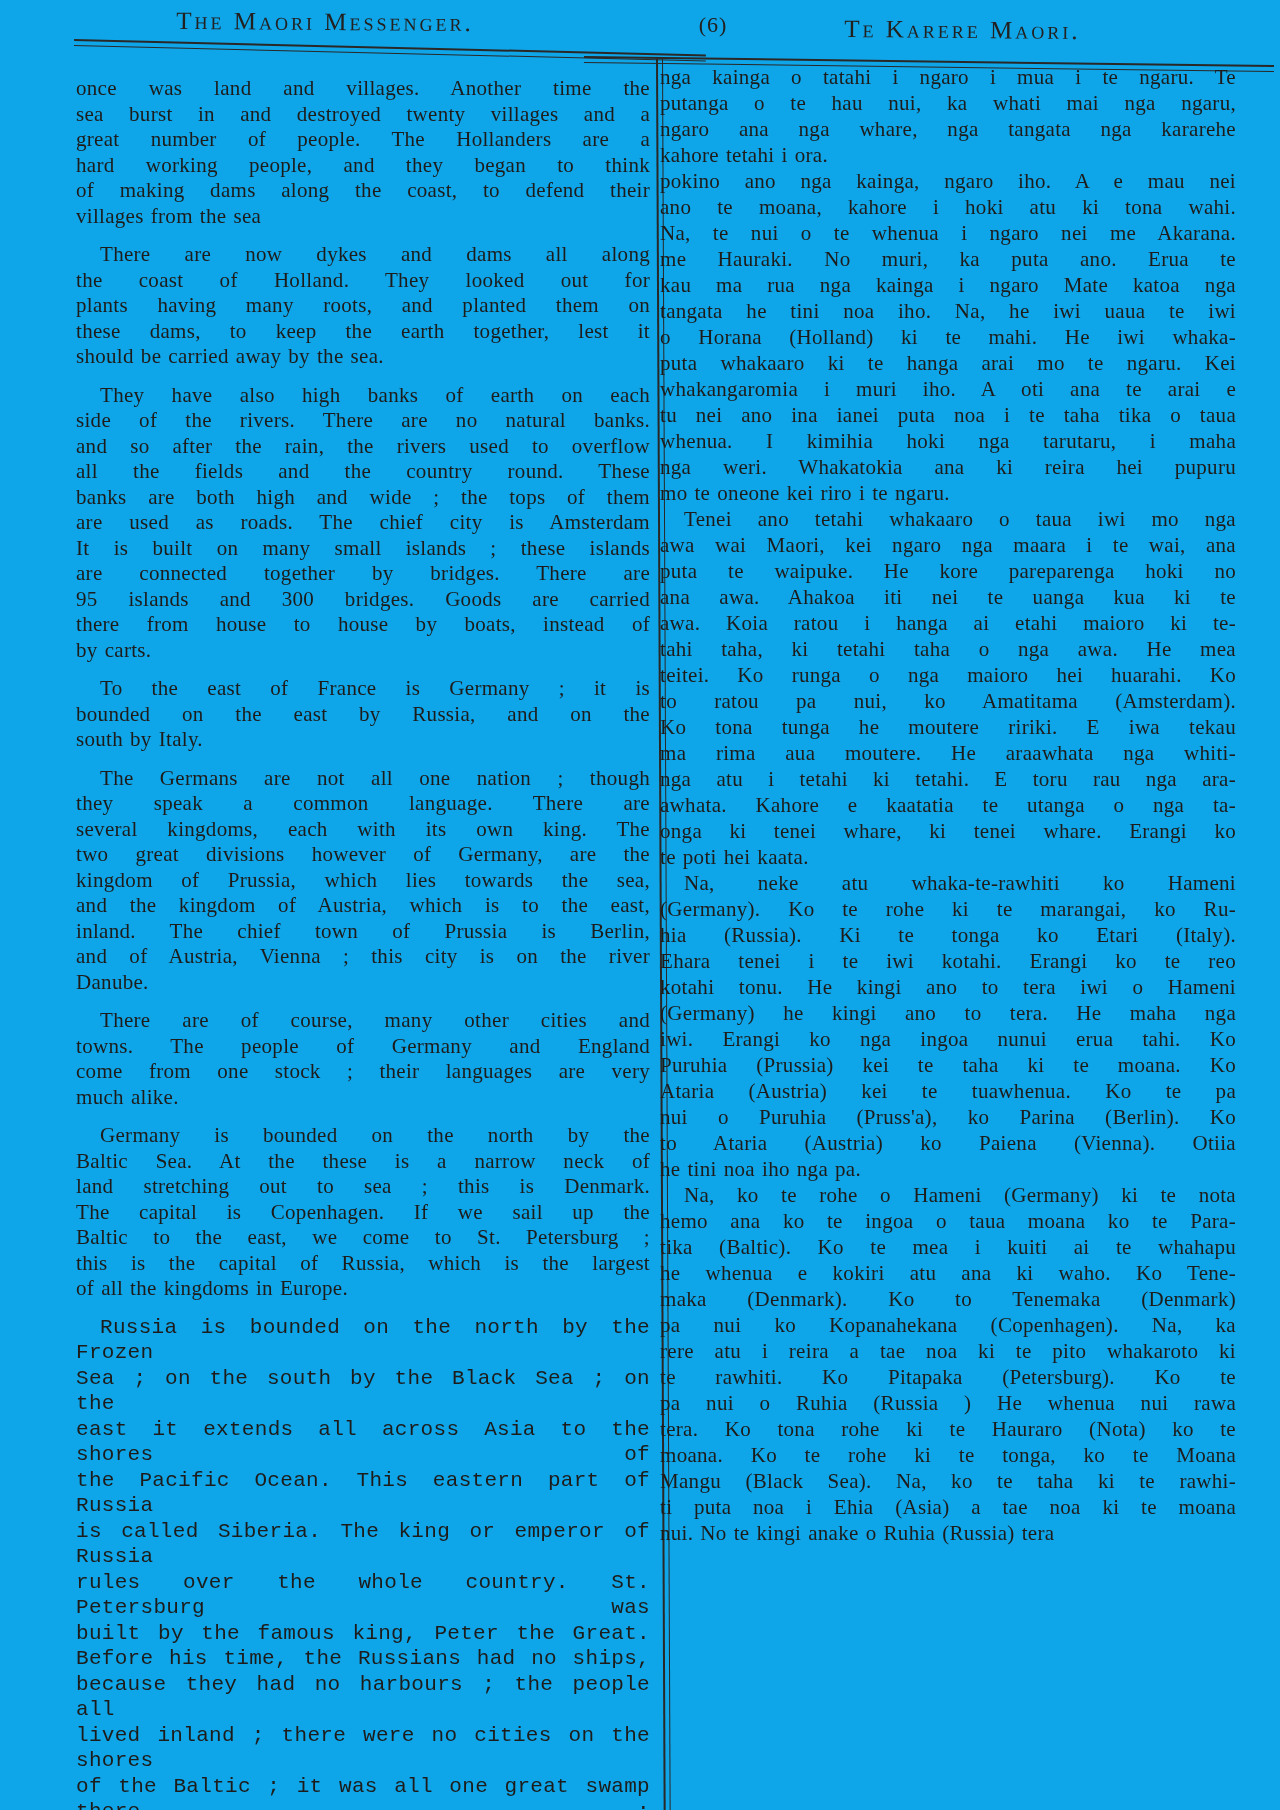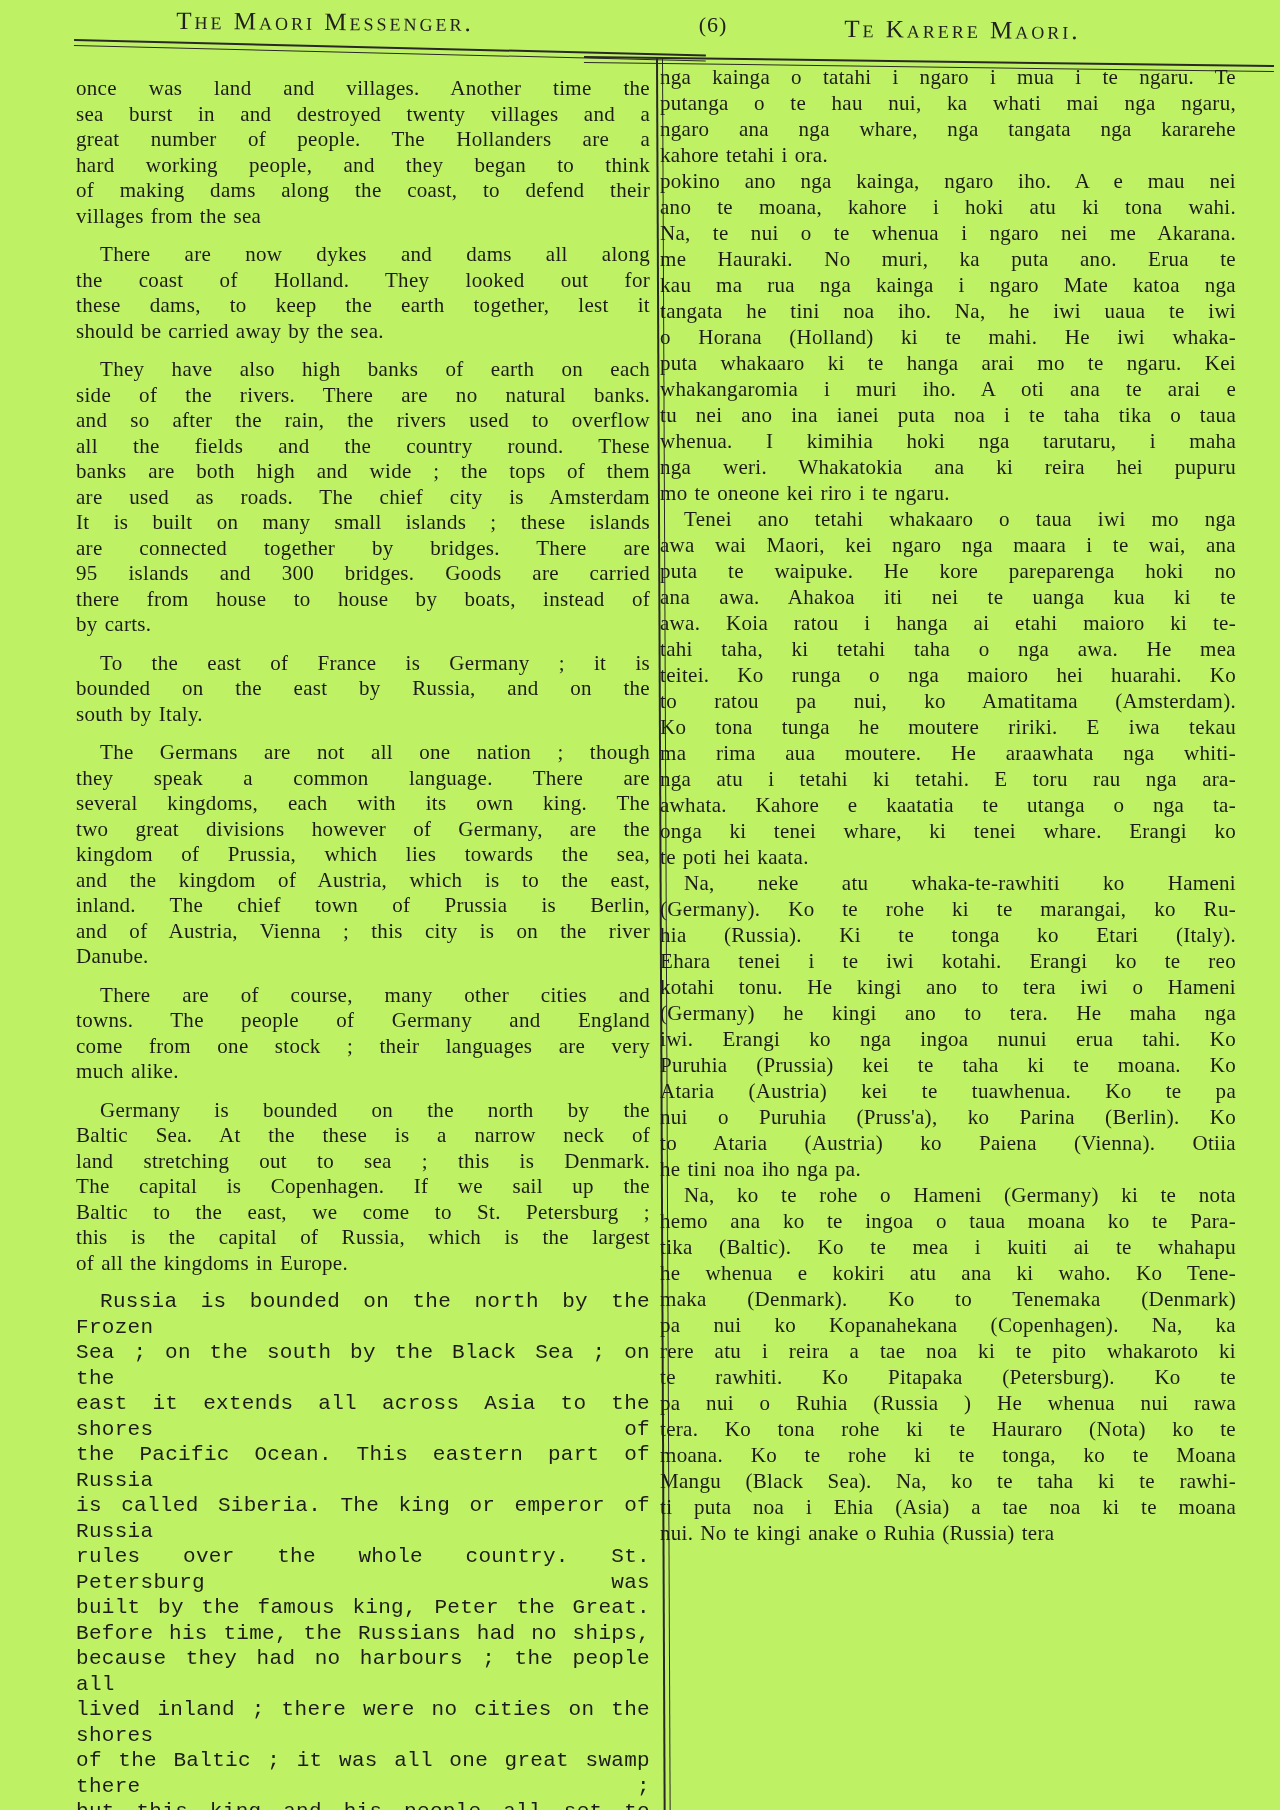--- a/index.html
+++ b/index.html
@@ -1,19 +1,19 @@
 <!DOCTYPE html>
 <html><head>
 <meta charset="utf-8">
 <style>
   html,body{margin:0;padding:0;background:#e8e6df;}
   .page{
     position:relative;
     width:1280px;height:1810px;
-    background:#bef264;
+    background:#0ea5e9;
     overflow:hidden;
     font-family:"Liberation Serif","DejaVu Serif",serif;
     color:#1e1c1a;
   }
   
   .masthead-title{
     position:absolute;
     font-variant-caps:small-caps;
     font-size:25px;
     letter-spacing:3px;
@@ -70,20 +70,21 @@
         <div class="line first">once was land and villages.  Another time the</div>
         <div class="line">sea burst in and destroyed twenty villages and a</div>
         <div class="line">great number of people.  The Hollanders are a</div>
         <div class="line">hard working people, and they began to think</div>
         <div class="line">of making dams along the coast, to defend their</div>
         <div class="line last">villages from the sea</div>
       </div>
       <div class="para indent">
         <div class="line first">There are now dykes and dams all along</div>
         <div class="line">the coast of Holland.  They looked out for</div>
+        <div class="line">plants having many roots, and planted them on</div>
         <div class="line">these dams, to keep the earth together, lest it</div>
         <div class="line last">should be carried away by the sea.</div>
       </div>
       <div class="para indent">
         <div class="line first">They have also high banks of earth on each</div>
         <div class="line">side of the rivers.  There are no natural banks.</div>
         <div class="line">and so after the rain, the rivers used to overflow</div>
         <div class="line">all the fields and the country round.  These</div>
         <div class="line">banks are both high and wide ; the tops of them</div>
         <div class="line">are used as roads.  The chief city is Amsterdam</div>

